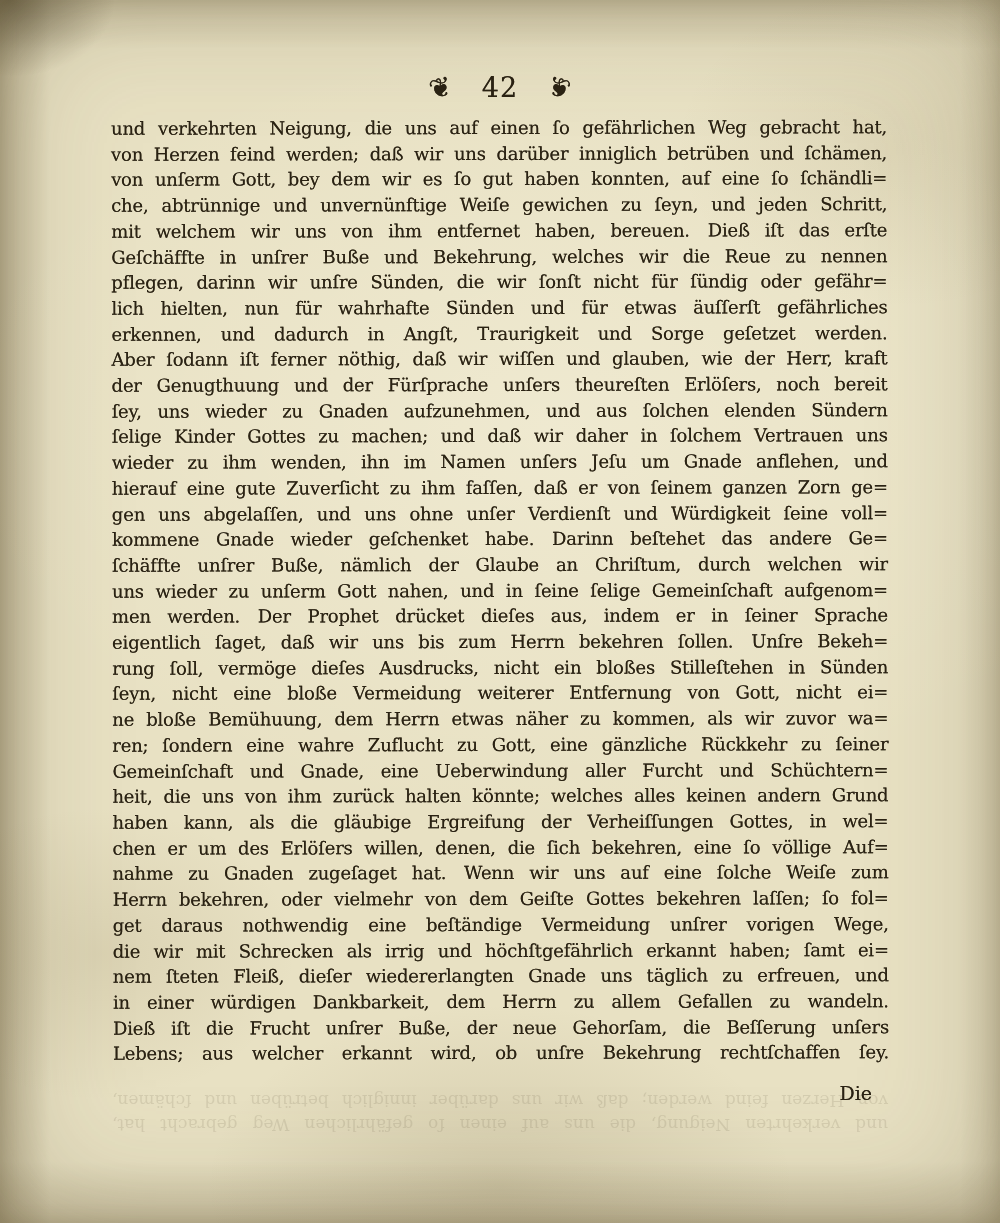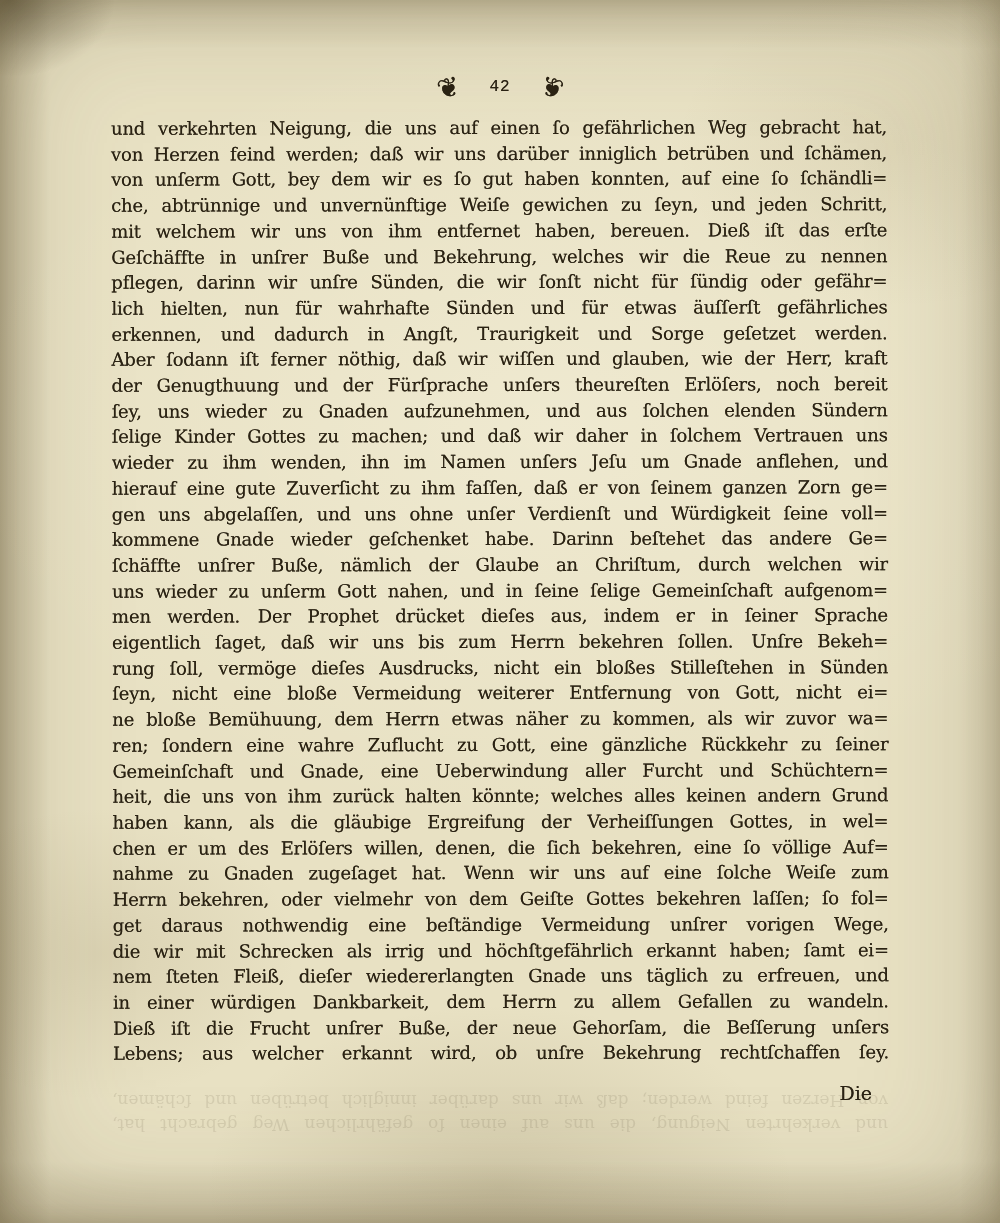--- a/index.html
+++ b/index.html
@@ -39,24 +39,23 @@
   .fleuron {
     font-size: 27px;
     line-height: 1;
     color: #2a2213;
     text-shadow: 0 0 0.6px rgba(42,34,19,0.8);
     display: inline-block;
   }
   .fleuron.left  { transform: rotate(-14deg); }
   .fleuron.right { transform: scaleX(-1) rotate(-14deg); }
   .page-number {
-    font-size: 16px;
+    font-size: 27px;
     letter-spacing: 1px;
     text-shadow: 0 0 0.5px rgba(42,34,19,0.7);
-    font-family: Liberation Mono, monospace;
   }
   .body-text {
     margin: 13px 112px 0 112px;
     transform: rotate(-0.12deg);
   }
   .text-line {
     font-size: 18px;
     line-height: 25.7px;
     text-align: justify;
     text-align-last: justify;

